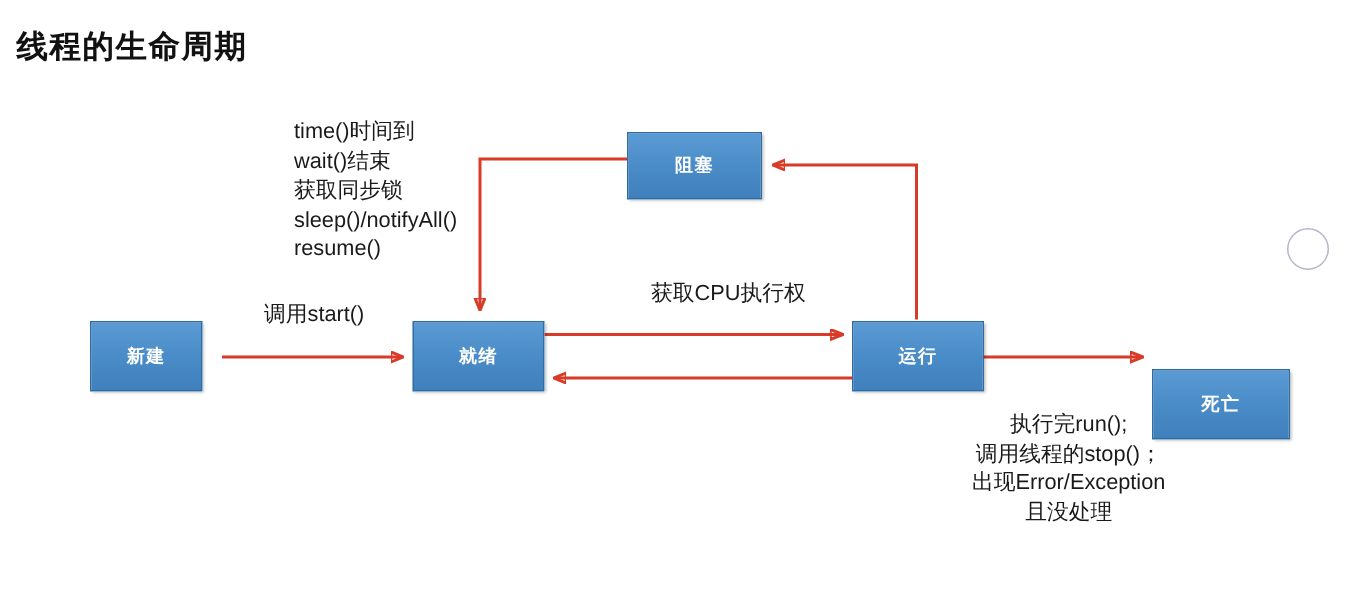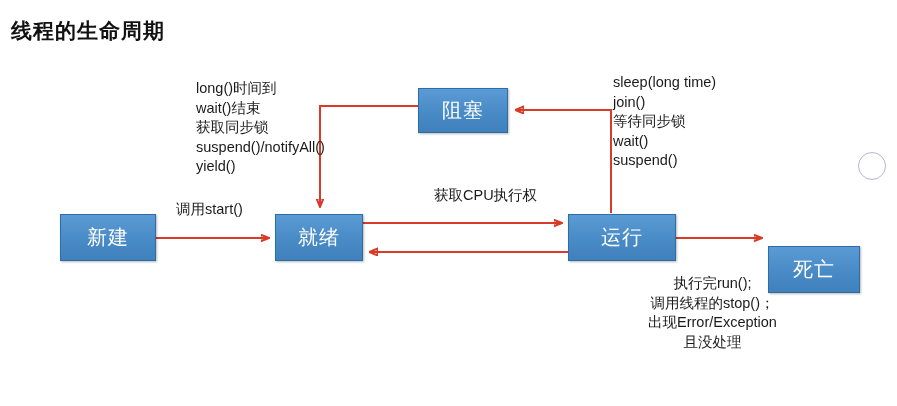--- a/index.html
+++ b/index.html
@@ -29,25 +29,26 @@
     letter-spacing: 1px;
     padding-left: 11px;
   }
   .state-box {
     position: absolute;
     box-sizing: border-box;
     border: 1px solid #2e6ca4;
     background: linear-gradient(to bottom, #5b9bd5 0%, #4a8cc7 50%, #3f80bd 100%);
     box-shadow: 1px 1px 2px rgba(0,0,0,0.28);
     color: #ffffff;
-    font-size: 20px;
+    font-size: 12px;
     display: flex;
     align-items: center;
     justify-content: center;
     letter-spacing: 1px;
+    font-weight: bold;
   }
   .note {
     position: absolute;
     font-size: 14.5px;
     line-height: 19.5px;
     color: #1a1a1a;
     white-space: pre;
   }
   .edge-label {
     position: absolute;
@@ -100,56 +101,51 @@
 
     <line x1="568" y1="252" x2="370" y2="252" marker-end="url(#ah)"></line>
 
     <line x1="655" y1="238" x2="761" y2="238" marker-end="url(#ah)"></line>
 
     <path d="M611,213 L611,110 L516,110" marker-end="url(#ah)"></path>
 
     <path d="M418,106 L320,106 L320,206" marker-end="url(#ah)"></path>
   </svg>
 
-  <div class="state-box" style="left:60px; top:214px; width:96px; height:47px;">
+  <div class="state-box" style="left:60px; top:214px; width:75px; height:47px;">
     <span>新建</span>
   </div>
 
   <div class="state-box" style="left:275px; top:214px; width:88px; height:47px;">
     <span>就绪</span>
   </div>
 
-  <div class="state-box" style="left:568px; top:214px; width:108px; height:47px;">
+  <div class="state-box" style="left:568px; top:214px; width:88px; height:47px;">
     <span>运行</span>
   </div>
 
   <div class="state-box" style="left:418px; top:88px; width:90px; height:45px;">
     <span>阻塞</span>
   </div>
 
   <div class="state-box" style="left:768px; top:214px; width:92px; height:47px;margin-top:32px;">
     <span>死亡</span>
   </div>
 
   <div class="edge-label" style="left:176px; top:200px;">调用start()</div>
 
   <div class="edge-label" style="left:390px; top:186px;margin-left:44px;">获取CPU执行权</div>
 
 
-  <div class="note" style="left:196px; top:79px;"><span>long()时间到</span>
+  <div class="note" style="left:196px; top:79px;"><span>time()时间到</span>
 <span>wait()结束</span>
 <span>获取同步锁</span>
-<span>suspend()/notifyAll()</span>
-<span>yield()</span></div>
+<span>sleep()/notifyAll()</span>
+<span>resume()</span></div>
 
-  <div class="note" style="left:613px; top:73px;"><span>sleep(long time)</span>
-<span>join()</span>
-<span>等待同步锁</span>
-<span>wait()</span>
-<span>suspend()</span></div>
 
   <div class="note" style="left:648px; top:274px;text-align:center;"><span>执行完run();</span>
 <span>调用线程的stop()；</span>
 <span>出现Error/Exception</span>
 <span>且没处理</span></div>
 
   <div id="deco-circle"></div>
 
 </div>
 

